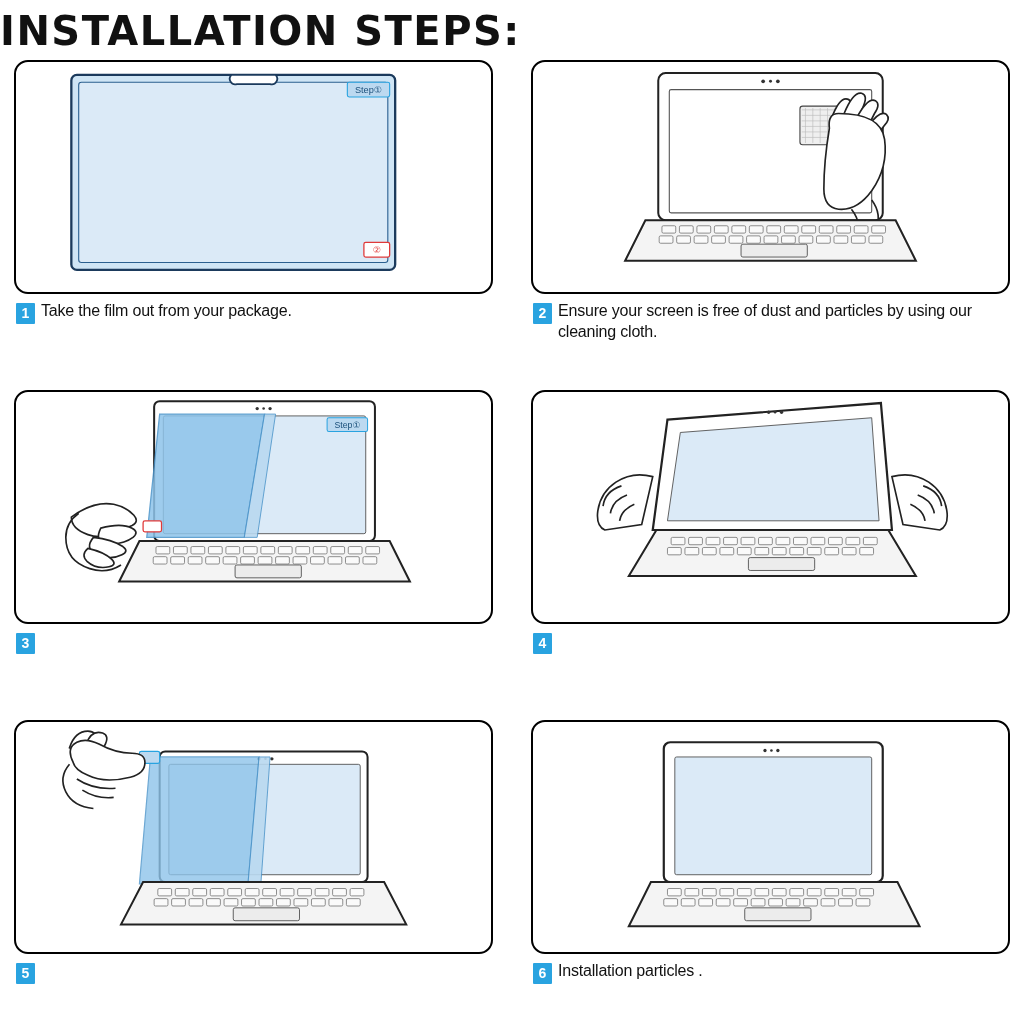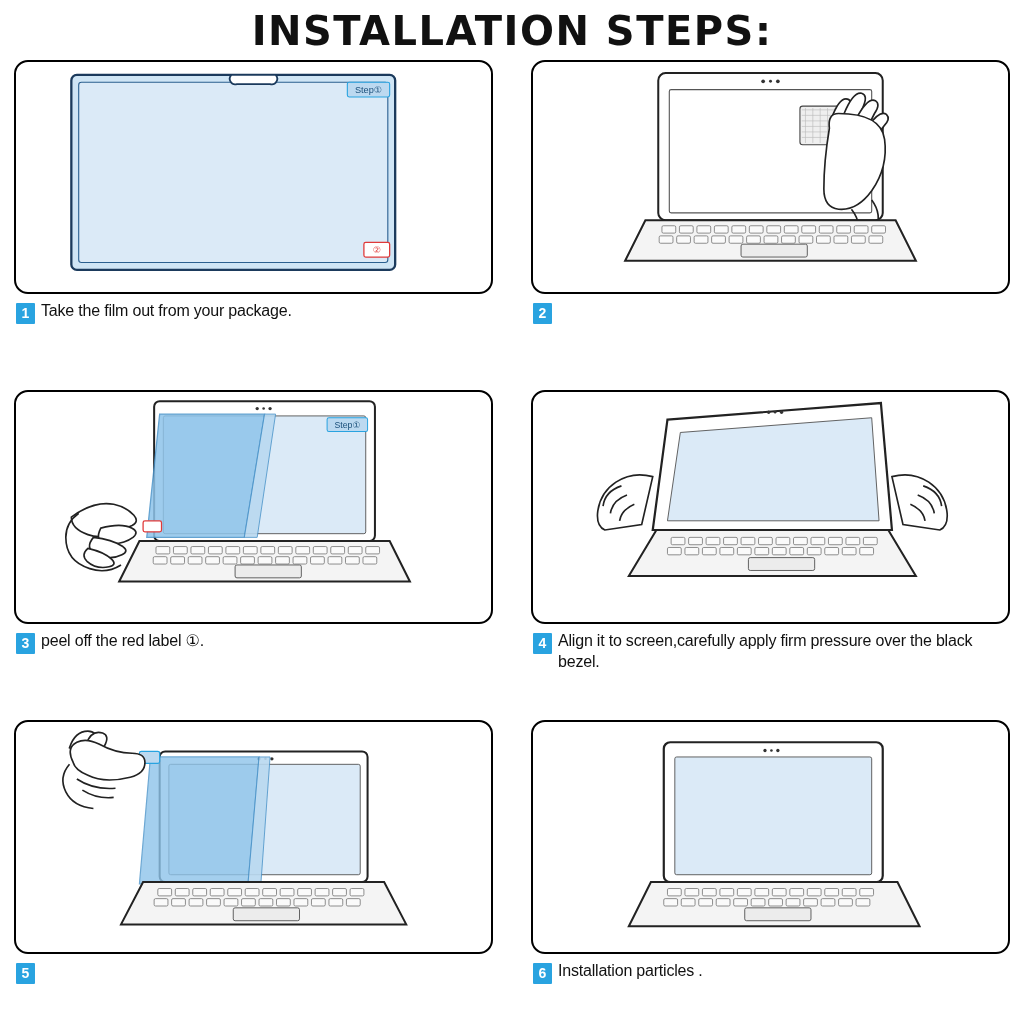--- a/index.html
+++ b/index.html
@@ -14,21 +14,20 @@
     color: #111111;
     overflow: hidden;
   }
   .page {
     position: relative;
     width: 1024px;
     height: 1024px;
     box-sizing: border-box;
   }
   .title {
-    text-align: center;
     font-family: "DejaVu Sans", sans-serif;
     font-weight: 700;
     font-size: 40px;
     letter-spacing: 1.5px;
     padding-top: 8px;
     line-height: 1.15;
   }
   .grid {
     display: grid;
     grid-template-columns: 1fr 1fr;
@@ -194,20 +193,21 @@
                 <rect x="289" y="189" width="15" height="8" rx="1.5"></rect>
                   <rect x="308" y="189" width="15" height="8" rx="1.5"></rect>
                 <rect x="327" y="189" width="15" height="8" rx="1.5"></rect>
               </g>
             </g>
           </svg>
         </div>
       </div>
       <div class="caption">
         <div class="step-badge">2</div>
+        <div class="caption-text">Ensure your screen is free of dust and particles by using our cleaning cloth.</div>
       </div>
     </div>
 
     <div class="cell">
       <div class="panel">
         <div class="art">
           <svg class="art-svg" viewBox="0 0 440 250" preserveAspectRatio="xMidYMid meet">
 
             <rect x="112" y="10" width="240" height="152" rx="6" fill="#ffffff" stroke="#222" stroke-width="2.2"></rect>
             <rect x="122" y="26" width="220" height="128" rx="2" fill="#dbeaf7" stroke="#555" stroke-width="1"></rect>
@@ -263,21 +263,20 @@
                 <rect x="301" y="179" width="15" height="8" rx="1.5"></rect>
                   <rect x="320" y="179" width="15" height="8" rx="1.5"></rect>
                 <rect x="339" y="179" width="15" height="8" rx="1.5"></rect>
               </g>
             </g>
           </svg>
         </div>
       </div>
       <div class="caption">
         <div class="step-badge">3</div>
-        <div class="caption-text">peel off the red label ①.</div>
       </div>
     </div>
 
     <div class="cell">
       <div class="panel">
         <div class="art">
           <svg class="art-svg" viewBox="0 0 440 250" preserveAspectRatio="xMidYMid meet">
 
             <path d="M108 30 L340 12 L352 150 L92 150 Z" fill="#ffffff" stroke="#222" stroke-width="2.4"></path>
             <path d="M122 44 L330 28 L338 140 L108 140 Z" fill="#dbeaf7" stroke="#555" stroke-width="1"></path>
@@ -326,21 +325,20 @@
                   <rect x="279" y="169" width="15" height="8" rx="1.5"></rect>
                 <rect x="298" y="169" width="15" height="8" rx="1.5"></rect>
                   <rect x="317" y="169" width="15" height="8" rx="1.5"></rect>
               </g>
             </g>
           </svg>
         </div>
       </div>
       <div class="caption">
         <div class="step-badge">4</div>
-        <div class="caption-text">Align it to screen,carefully apply firm pressure over the black bezel.</div>
       </div>
     </div>
 
     <div class="cell">
       <div class="panel">
         <div class="art">
           <svg class="art-svg" viewBox="0 0 440 250" preserveAspectRatio="xMidYMid meet">
 
             <rect x="118" y="32" width="226" height="142" rx="6" fill="#ffffff" stroke="#222" stroke-width="2.2"></rect>
             <rect x="128" y="46" width="208" height="120" rx="2" fill="#dbeaf7" stroke="#555" stroke-width="1"></rect>

